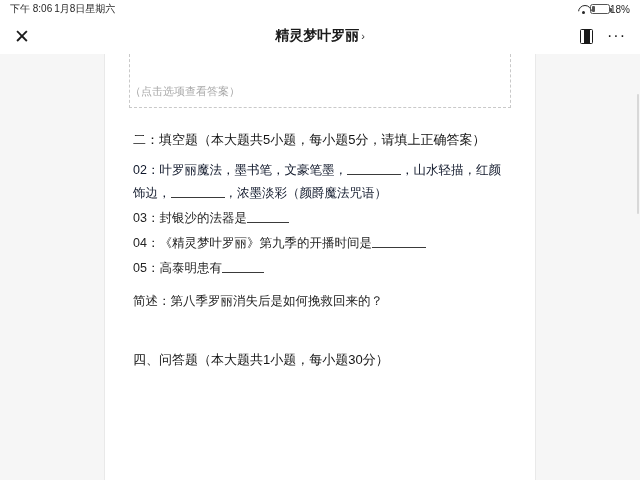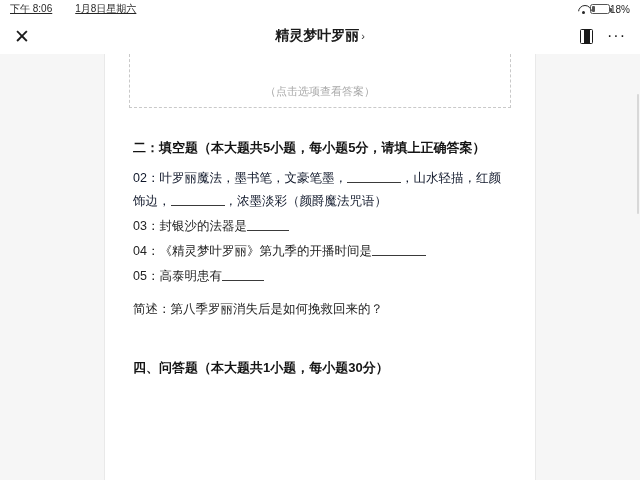--- a/index.html
+++ b/index.html
@@ -31,23 +31,22 @@
     align-items: center;
     justify-content: space-between;
     padding: 0 10px;
     font-size: 10px;
     color: #262626;
     background: #ffffff;
   }
   .status-left {
     display: flex;
     align-items: center;
-    gap: 23px;
+    gap: 2px;
     white-space: nowrap;
-    text-decoration: underline;
   }
   .status-right {
     display: flex;
     align-items: center;
     white-space: nowrap;
   }
   .wifi-icon {
     display: inline-block;
     width: 12px;
     height: 10px;
@@ -200,31 +199,30 @@
     color: #1f1f1f;
   }
   .dashed-box {
     border: 1px dashed #c9c9c9;
     border-top: none;
     height: 54px;
     margin: 0 -4px 0 -4px;
     box-sizing: border-box;
     display: flex;
     align-items: flex-end;
-    justify-content: center;
     padding-bottom: 5px;
   }
   .hint {
     font-size: 11px;
     color: #a8a8a8;
   }
   .sec-title {
-    font-weight: bold;
+    font-weight: normal;
     font-size: 13px;
-    margin-top: 28px;
+    margin-top: 20px;
     margin-bottom: 6px;
     color: #141414;
   }
   .q-line {
     font-size: 12.5px;
     color: #232323;
     margin: 1px 0;
   }
   .q-block {
     font-size: 12.5px;

